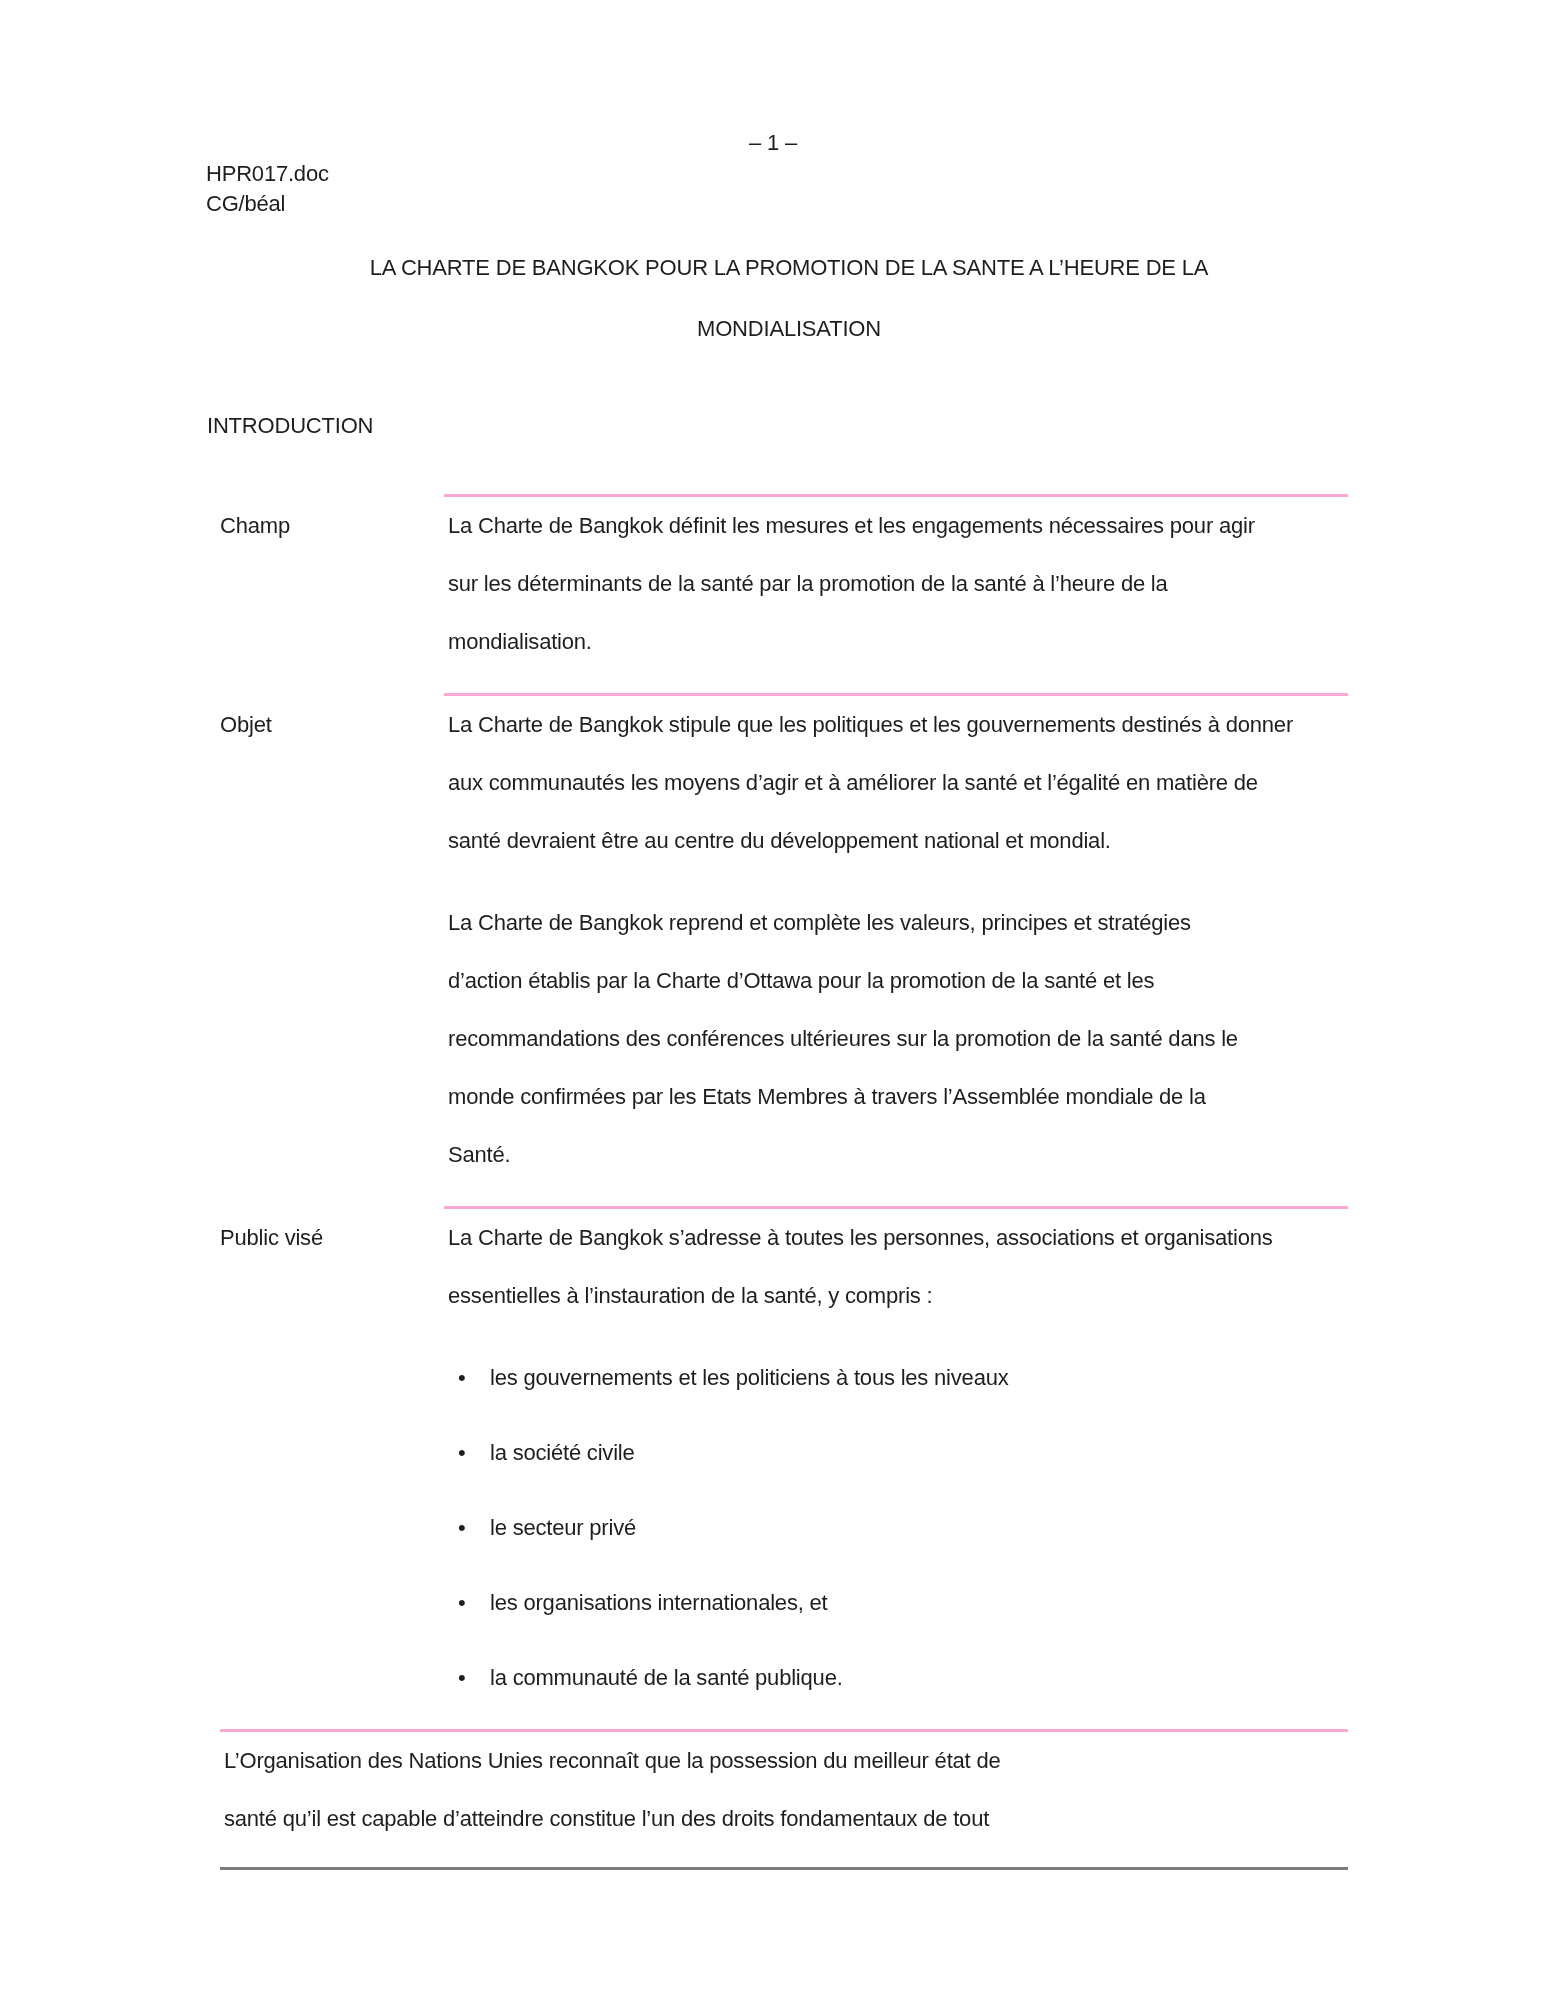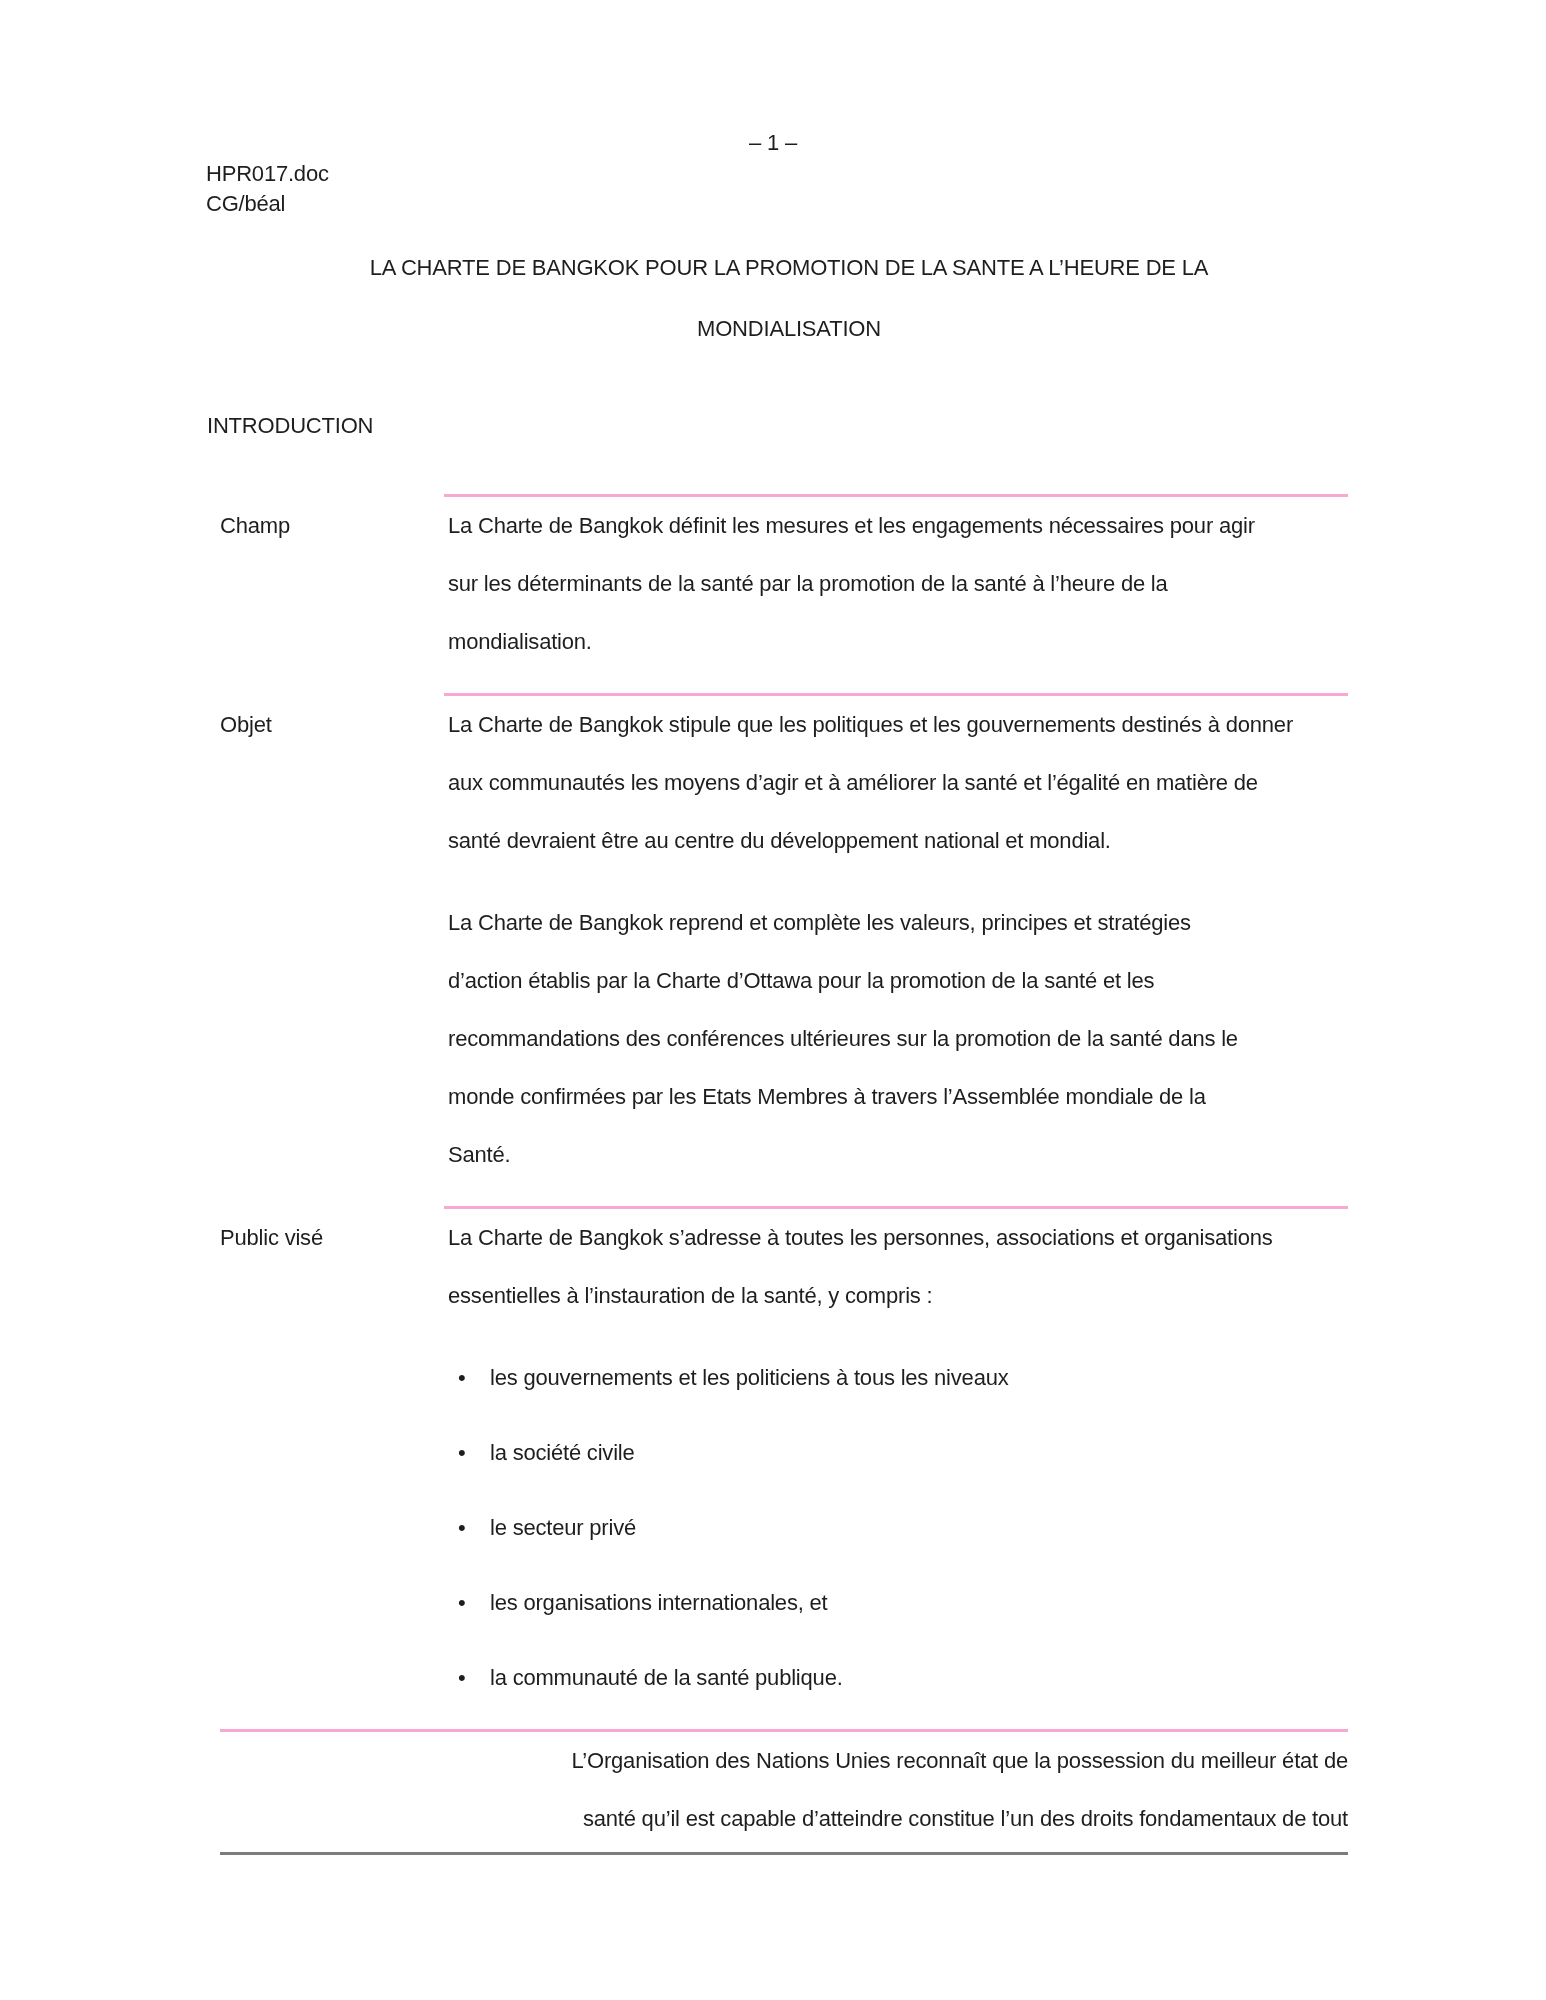--- a/index.html
+++ b/index.html
@@ -39,22 +39,21 @@
   }
   .trow-label-text { max-width:210px; }
   .trow-content {
     flex:1 1 auto;
     border-top:3px solid #f9a8d4;
     padding-left:4px;
     min-width:0;
   }
   .trow:last-child .trow-content {
     border-bottom:3px solid #7c7c7c;
-    padding-bottom:4px;
-    text-align:right;
+    padding-bottom:19px;
   }
   .para .line { line-height:58px; white-space:nowrap; }
   .para + .para { margin-top:24px; }
   .bullets { margin:24px 0 0 0; padding:0; list-style:none; }
   .bullet {
     position:relative; padding-left:42px;
     line-height:58px; white-space:nowrap;
   }
   .bullet + .bullet { margin-top:17px; }
   .bullet-dot { position:absolute; left:10px; top:0; }

